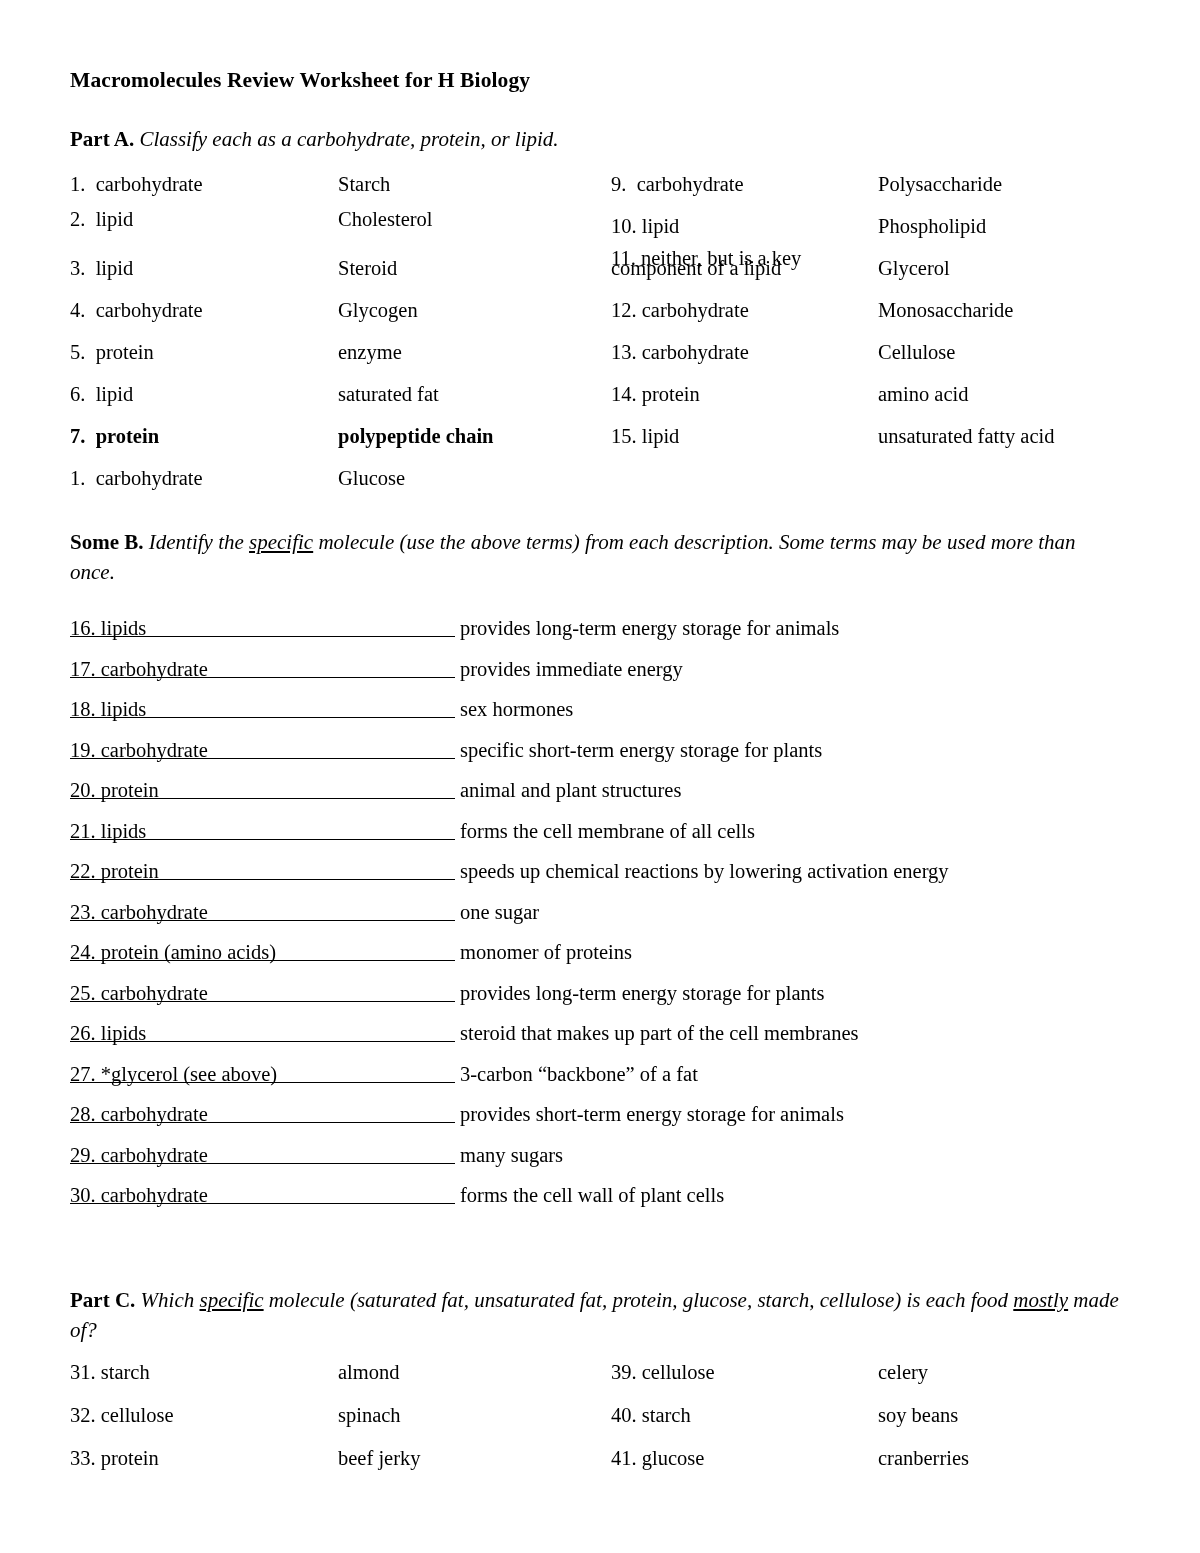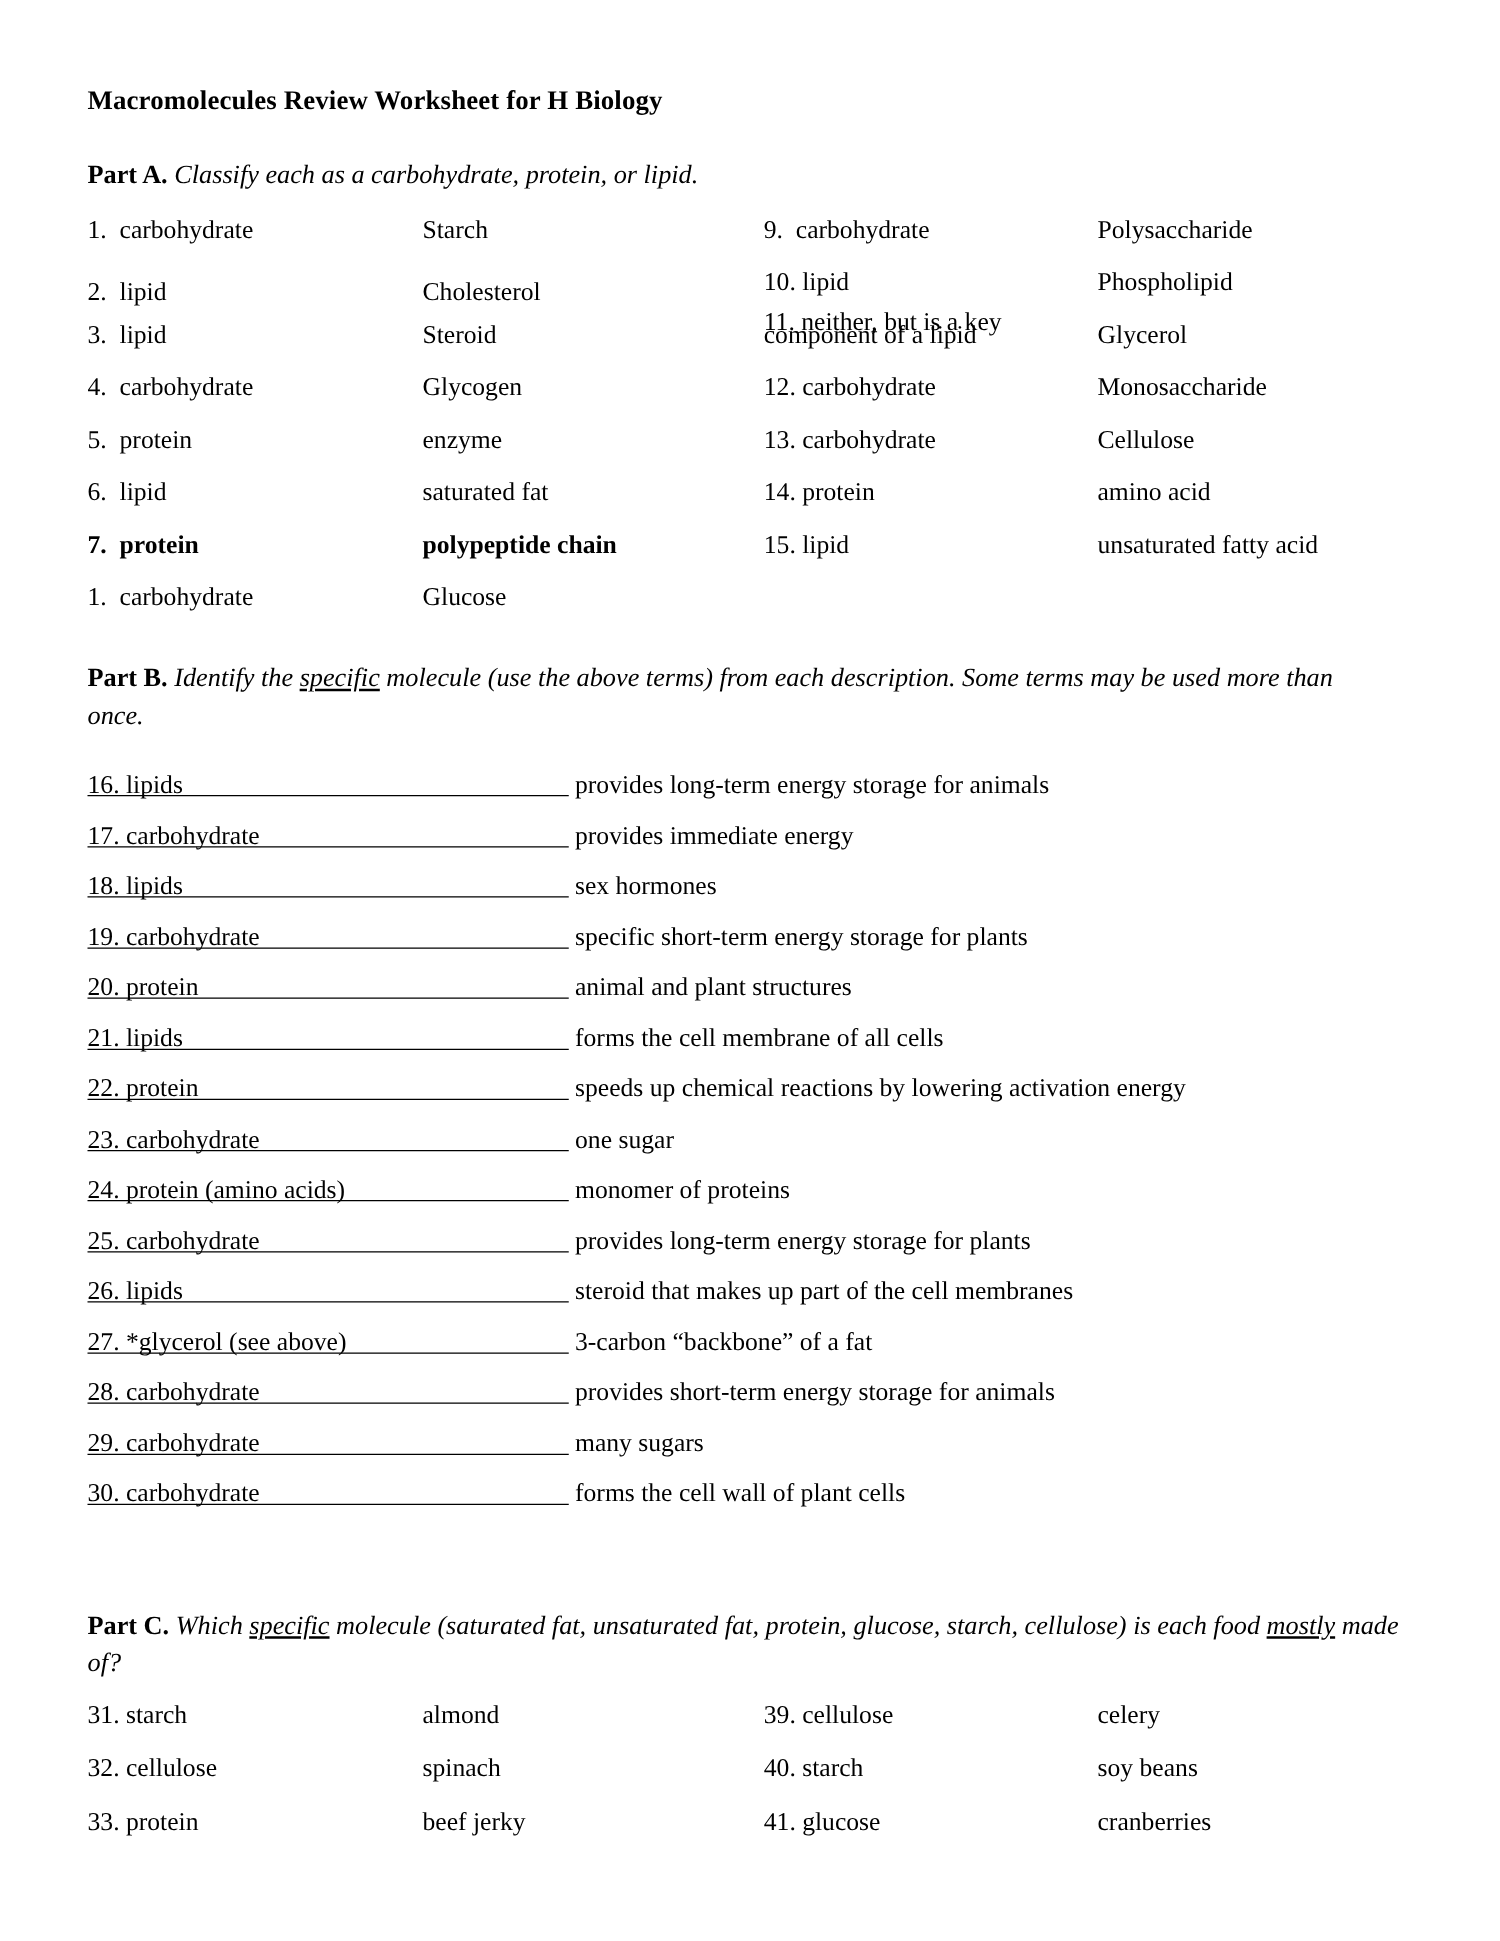--- a/index.html
+++ b/index.html
@@ -116,21 +116,21 @@
 
   <div class="part-heading" id="partA-heading">
     <span class="lead">Part A.</span><span class="body"> Classify each as a carbohydrate, protein, or lipid.</span>
   </div>
 
   <div id="partA-rows">
       <div class="cols-row" style="top: 171px;">
         <div class="cell c1">1.  carbohydrate</div>
         <div class="cell c2">Starch</div>
       </div>
-      <div class="cols-row" style="top: 221px;">
+      <div class="cols-row" style="top: 206px;">
         <div class="cell c1">2.  lipid</div>
         <div class="cell c2">Cholesterol</div>
       </div>
       <div class="cols-row" style="top: 255px;">
         <div class="cell c1">3.  lipid</div>
         <div class="cell c2">Steroid</div>
       </div>
       <div class="cols-row" style="top: 297px;">
         <div class="cell c1">4.  carbohydrate</div>
         <div class="cell c2">Glycogen</div>
@@ -178,21 +178,21 @@
         <div class="cell c3">14. protein</div>
         <div class="cell c4">amino acid</div>
       </div>
       <div class="cols-row" style="top: 423px;">
         <div class="cell c3">15. lipid</div>
         <div class="cell c4">unsaturated fatty acid</div>
       </div>
     </div>
 
   <div class="part-heading" id="partB-heading">
-    <span class="lead">Part B.</span><span class="body"> Identify the </span><span class="u">specific</span><span class="body"> molecule (use the above terms) from each description. Some terms may be used more than once.</span>
+    <span class="lead">Some B.</span><span class="body"> Identify the </span><span class="u">specific</span><span class="body"> molecule (use the above terms) from each description. Some terms may be used more than once.</span>
   </div>
 
   <div id="partB-rows">
       <div class="fill-row" style="top: 614px;">
         <span class="fill-blank"></span>
         <span class="fill-answer">16. lipids</span>
         <span class="fill-desc">provides long-term energy storage for animals</span>
       </div>
       <div class="fill-row" style="top: 654.5px;">
         <span class="fill-blank"></span>

